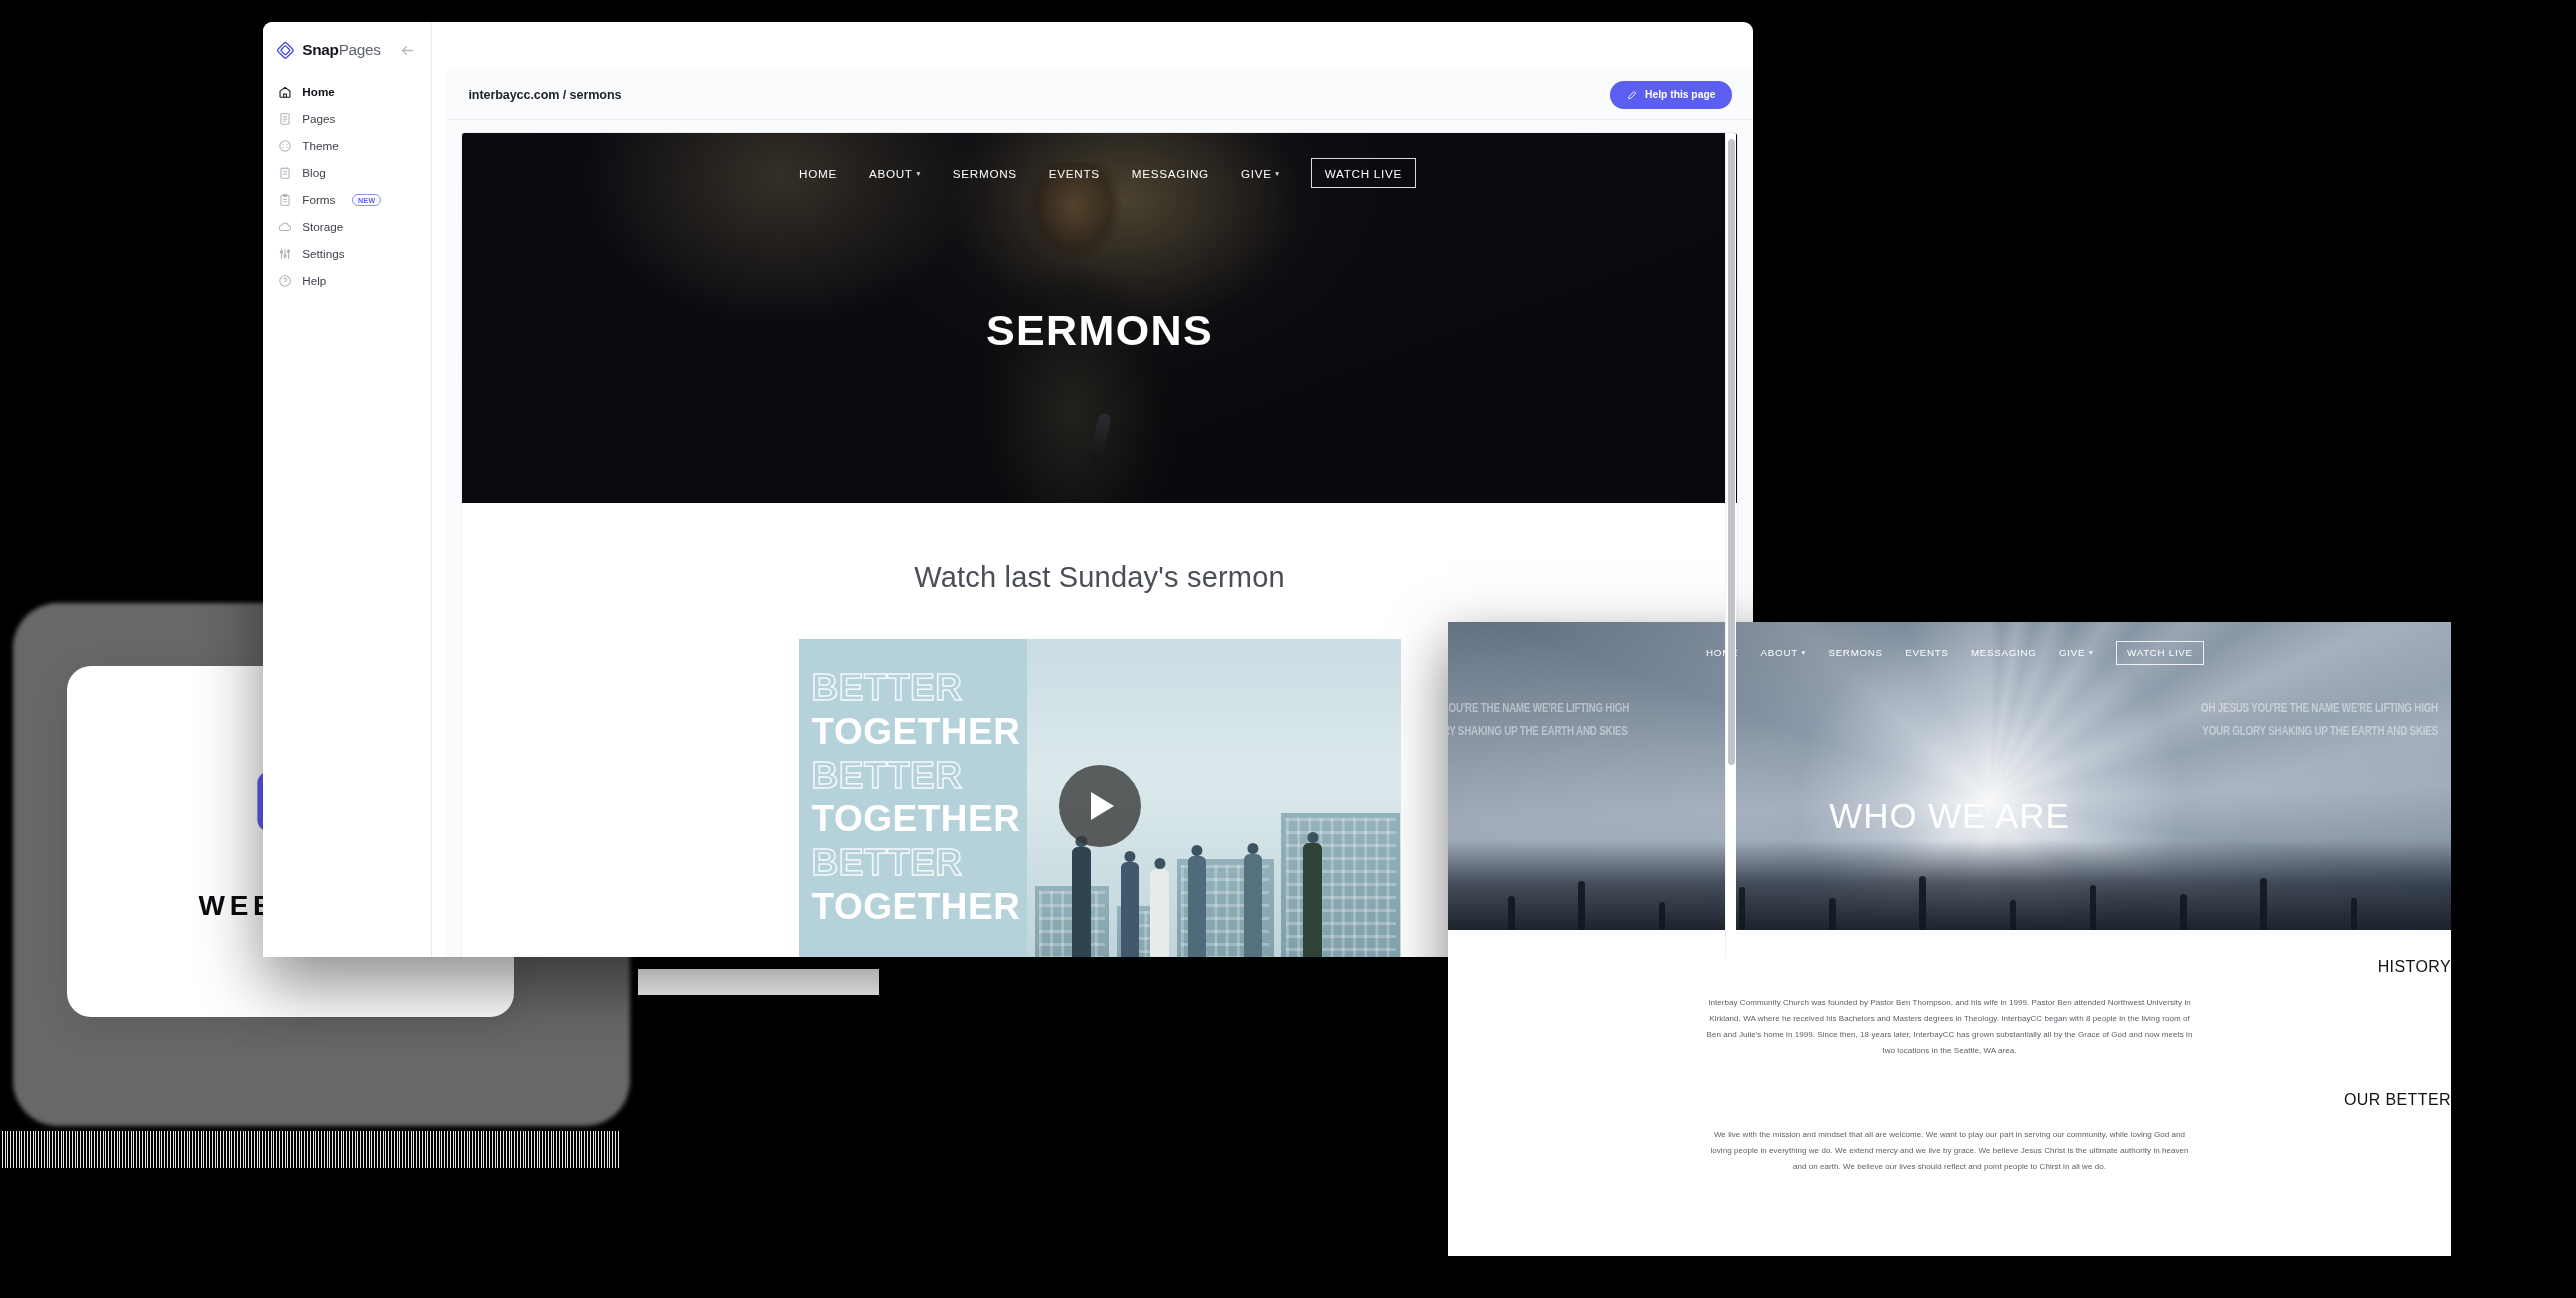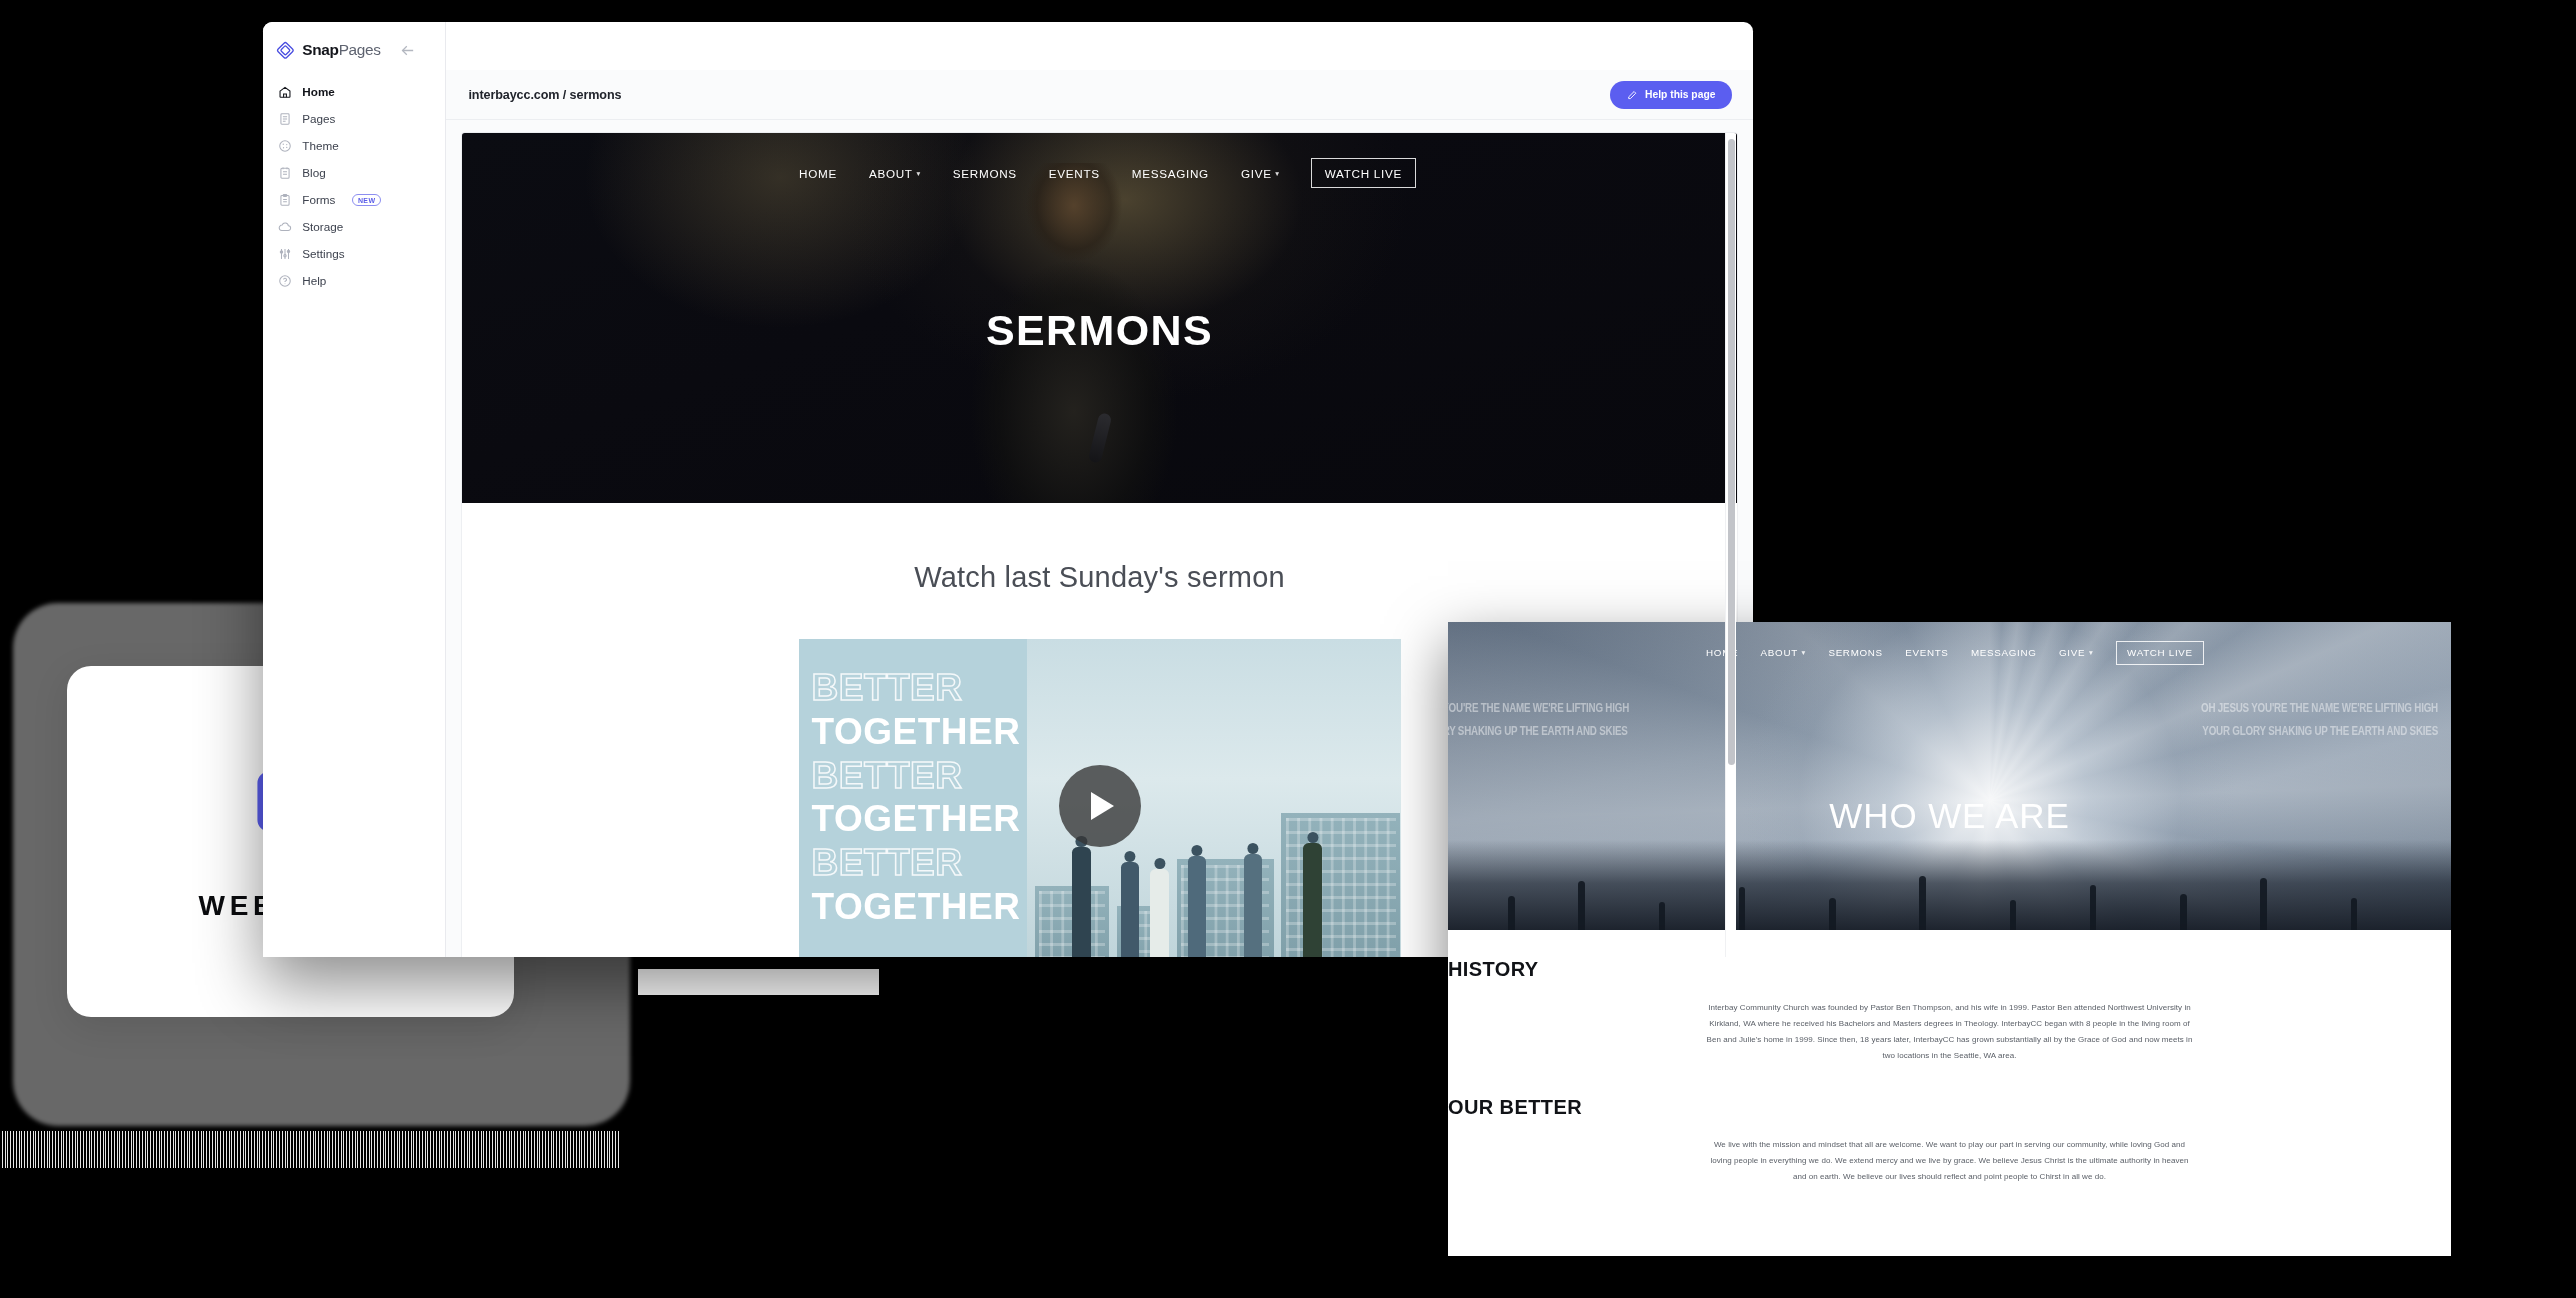--- a/index.html
+++ b/index.html
@@ -13,21 +13,21 @@
   
   .app-window {
     position: absolute; left: 263px; top: 22.4px;
     width: 1490px; height: 935px;
     background: #ffffff;
     border-radius: 9.3px 9.3px 0 0;
     overflow: hidden;
     box-shadow: 0 28px 65px rgba(0,0,0,0.45);
   }
   .app-sidebar {
-    position: absolute; left: 0; top: 0; width: 183px; height: 100%;
+    position: absolute; left: 0; top: 0; width: 169px; height: 100%;
     background: #ffffff; border-right: 0.9px solid #e9eaee;
   }
   .brand-row {
     display: flex; align-items: center; gap: 7.5px;
     padding: 15px 13px 0 13px; height: 41px;
   }
   .brand-logo { width: 18.7px; height: 18.7px; flex: 0 0 18.7px; }
   .brand-text { font-size: 15.4px; letter-spacing: -0.3px; white-space: nowrap; }
   .brand-text .b1 { font-weight: 700; color: #14161c; }
   .brand-text .b2 { font-weight: 400; color: #5e6370; }
@@ -236,22 +236,22 @@
   .hand {
     position: absolute; bottom: 0; width: 6.5px; border-radius: 3.7px 3.7px 0 0;
     background: rgba(18,24,33,0.9);
   }
   .site-nav.small { padding-top: 18.7px; }
   .site-nav.small .nav-link { font-size: 9.8px; padding: 0 11.2px; letter-spacing: 0.7px; }
   .site-nav.small .nav-cta { font-size: 9.8px; padding: 5.6px 10.3px; margin-left: 11.2px; }
 
   .sec2 { background: #fff; padding: 28px 0 0 0; }
   .sec2-h {
-    text-align: left; color: #111317; font-weight: 700;
-    font-size: 20px; letter-spacing: 0.4px; margin-bottom: 18.7px;
+    text-align: right; color: #111317; font-weight: 400;
+    font-size: 16px; letter-spacing: 0.4px; margin-bottom: 18.7px;
   }
   .sec2-p {
     width: 486px; margin: 0 auto 32px auto; text-align: center;
     color: #595e66; font-size: 8px; line-height: 2.0; letter-spacing: 0.05px;
   }
 
   
   .ws-shadow {
     position: absolute; left: 13px; top: 603px;
     width: 617px; height: 523px; border-radius: 45px;

